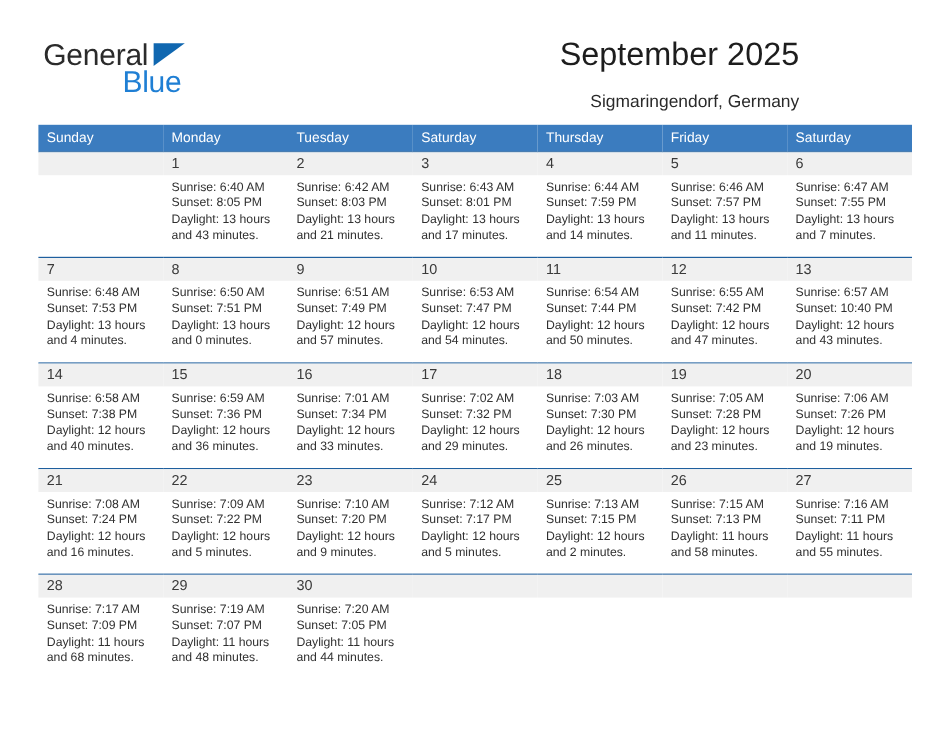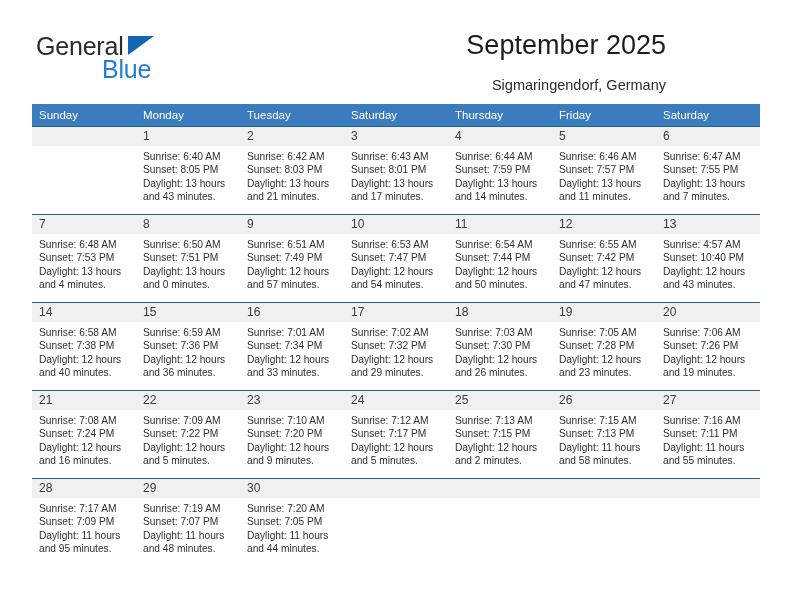--- a/index.html
+++ b/index.html
@@ -305,21 +305,21 @@
                 <div>Sunset: 7:42 PM</div>
                 <div>Daylight: 12 hours</div>
                 <div>and 47 minutes.</div>
               </div>
             </div>
           </td>
           <td>
             <div class="cell">
               <div class="daynum-band">13</div>
               <div class="cell-body">
-                <div>Sunrise: 4:57 AM</div>
+                <div>Sunrise: 6:57 AM</div>
                 <div>Sunset: 10:40 PM</div>
                 <div>Daylight: 12 hours</div>
                 <div>and 43 minutes.</div>
               </div>
             </div>
           </td>
         </tr>
         <tr>
           <td>
             <div class="cell">
@@ -479,21 +479,21 @@
           </td>
         </tr>
         <tr>
           <td>
             <div class="cell">
               <div class="daynum-band">28</div>
               <div class="cell-body">
                 <div>Sunrise: 7:17 AM</div>
                 <div>Sunset: 7:09 PM</div>
                 <div>Daylight: 11 hours</div>
-                <div>and 95 minutes.</div>
+                <div>and 68 minutes.</div>
               </div>
             </div>
           </td>
           <td>
             <div class="cell">
               <div class="daynum-band">29</div>
               <div class="cell-body">
                 <div>Sunrise: 7:19 AM</div>
                 <div>Sunset: 7:07 PM</div>
                 <div>Daylight: 11 hours</div>

